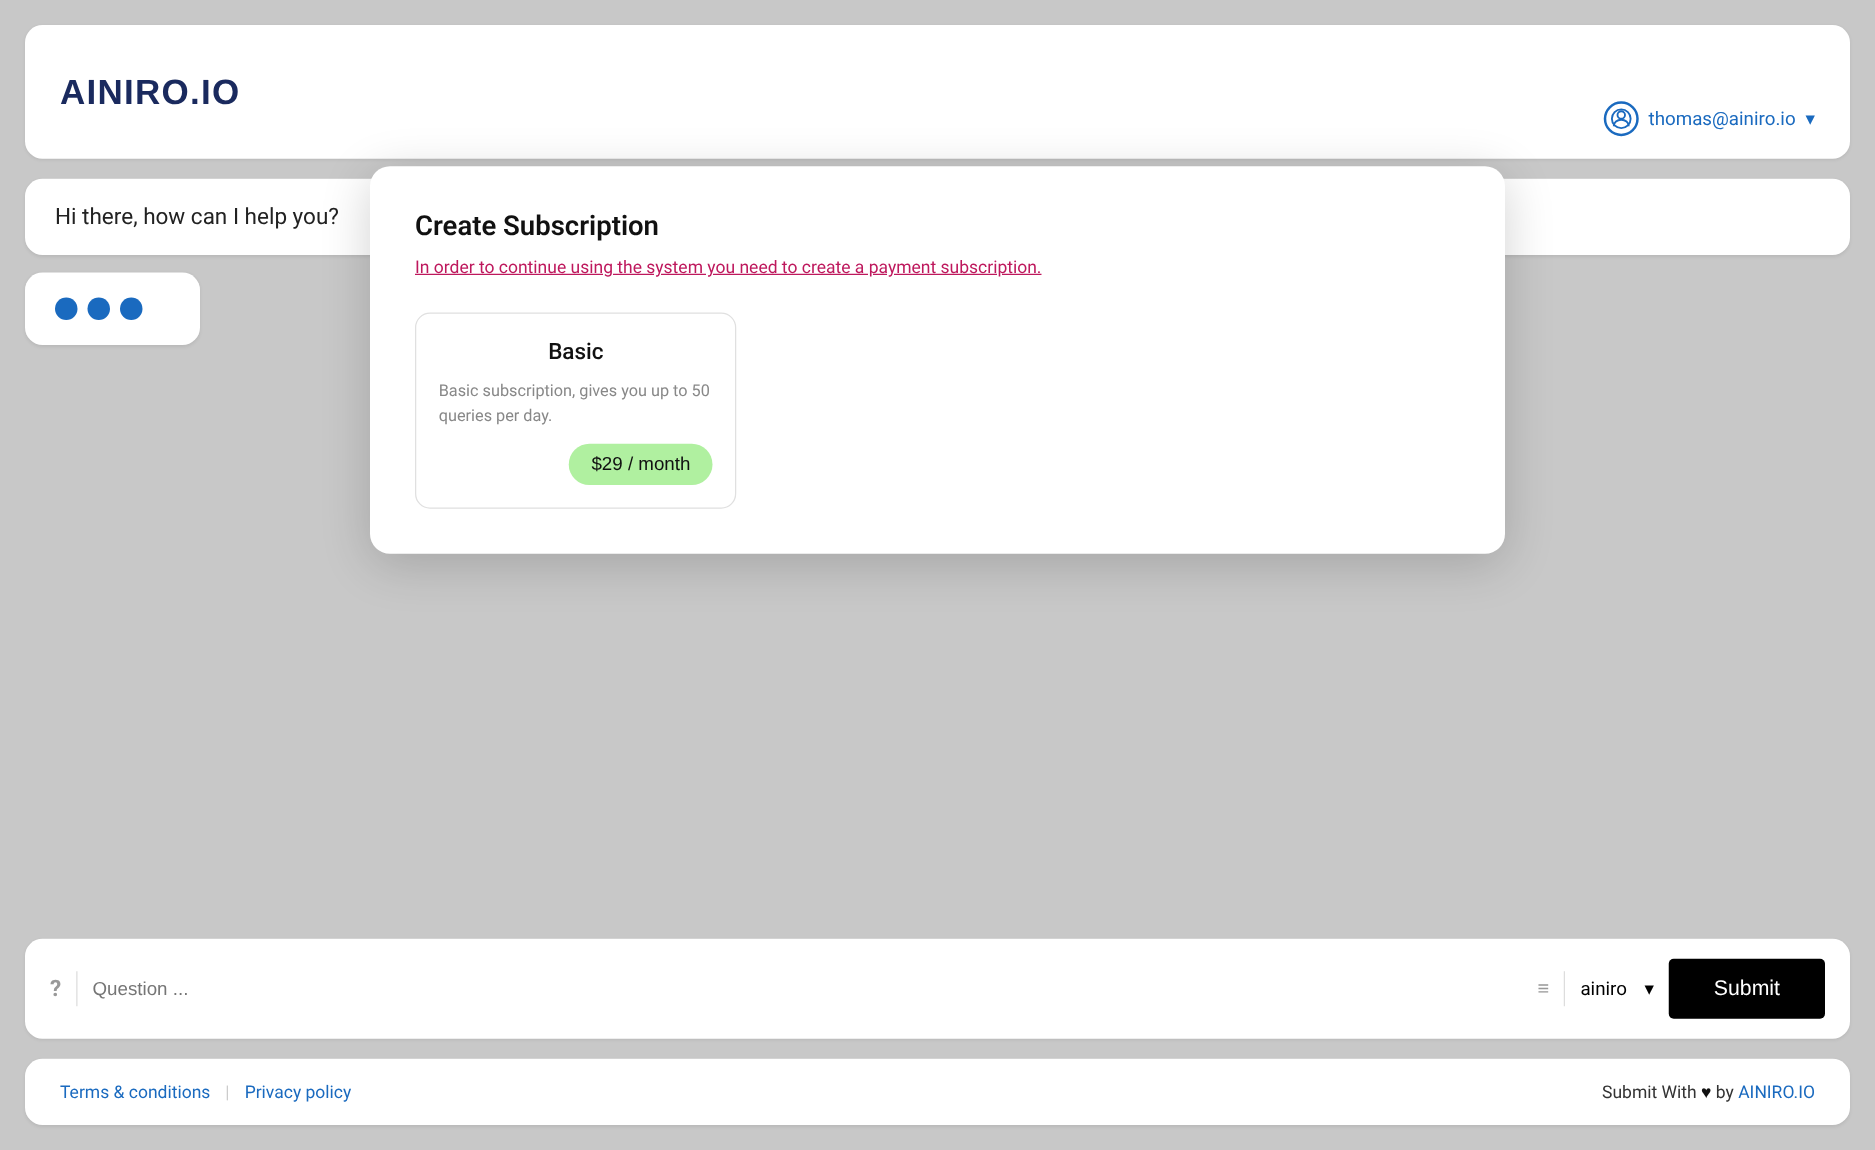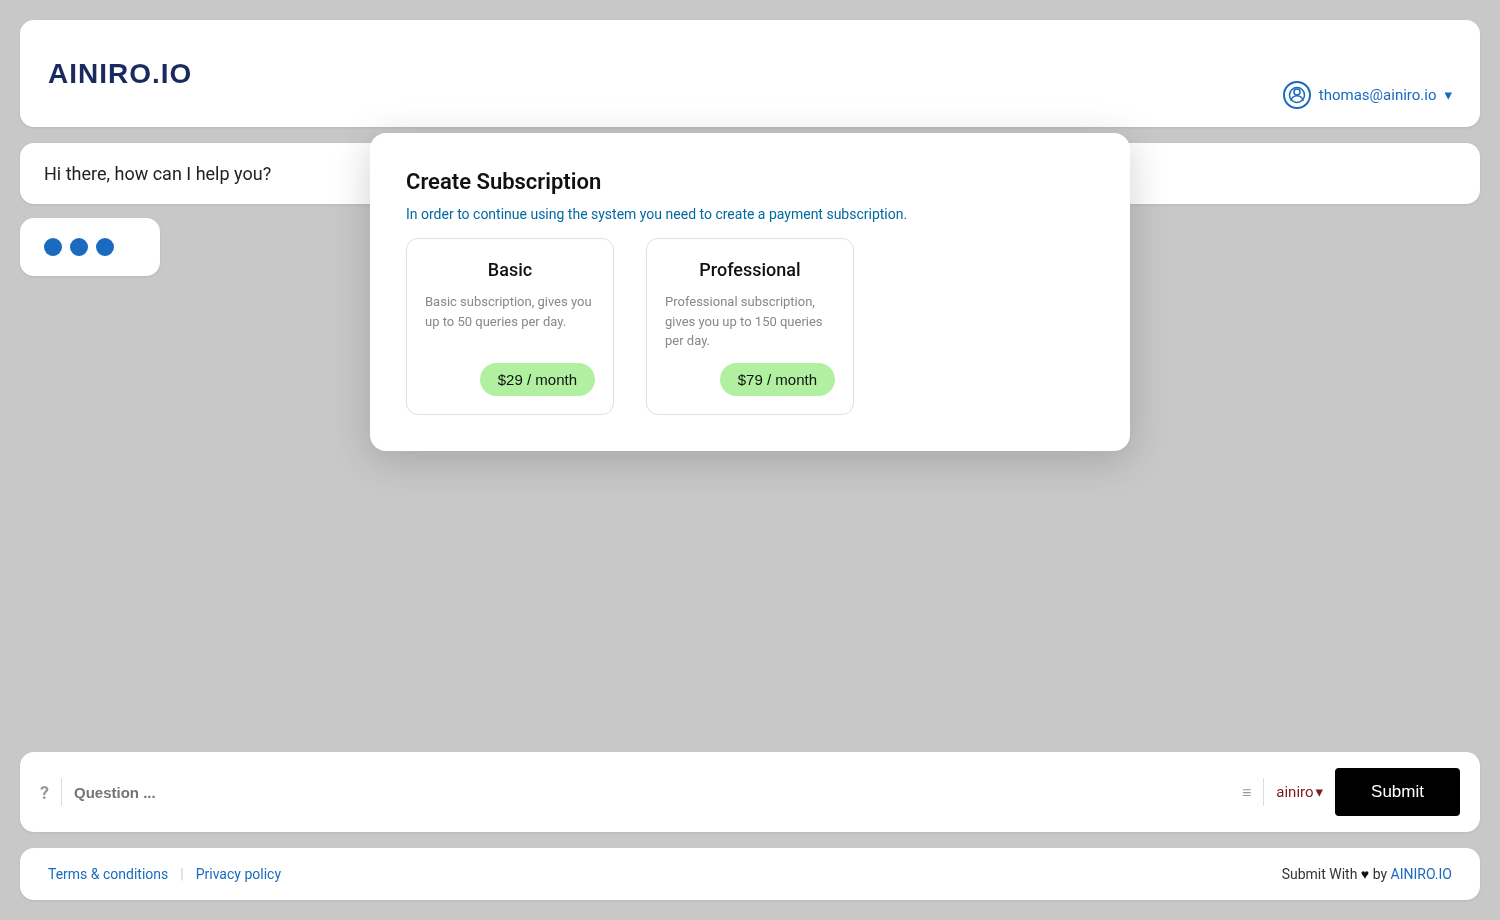--- a/index.html
+++ b/index.html
@@ -103,39 +103,40 @@
       border-radius: 50%;
       background: #1a6abf;
     }
 
     
     .modal-overlay {
       position: absolute;
       top: -10px;
       left: 50%;
       transform: translateX(-50%);
-      width: 760px;
+      width: 908px;
       background: white;
       border-radius: 16px;
       padding: 36px 36px 36px 36px;
       box-shadow: 0 8px 40px rgba(0,0,0,0.18);
       z-index: 10;
     }
 
     .modal-title {
       font-size: 22px;
       font-weight: 600;
       color: #111;
       margin-bottom: 12px;
     }
 
     .modal-subtitle {
       font-size: 14px;
-      color: #0369a1;
-      margin-bottom: 16px;
+      color: #be185d;
+      margin-bottom: 28px;
+      text-decoration: underline;
     }
 
     .plans-grid {
       display: grid;
       grid-template-columns: 1fr 1fr 1fr;
       gap: 32px;
     }
 
     .plan-card {
       border: 1px solid #e0e0e0;
@@ -197,33 +198,32 @@
       background: #ddd;
     }
 
     .question-input {
       flex: 1;
       border: none;
       outline: none;
       font-size: 15px;
       color: #aaa;
       background: transparent;
-      font-weight: bold;
     }
 
     .filter-icon {
       color: #999;
       font-size: 16px;
     }
 
     .model-selector {
       display: flex;
       align-items: center;
-      gap: 2px;
-      color: #7f1d1d;
+      gap: 14px;
+      color: #000000;
       font-size: 15px;
       cursor: pointer;
     }
 
     .submit-btn {
       background: #000000;
       color: white;
       border: none;
       border-radius: 4px;
       padding: 14px 36px;
@@ -310,25 +310,20 @@
     <div class="modal-subtitle">In order to continue using the system you need to create a payment subscription.</div>
 
     <div class="plans-grid">
 
       <div class="plan-card">
         <div class="plan-name">Basic</div>
         <div class="plan-description">Basic subscription, gives you up to 50 queries per day.</div>
         <button class="plan-price-btn">$29 / month</button>
       </div>
 
-      <div class="plan-card">
-        <div class="plan-name">Professional</div>
-        <div class="plan-description">Professional subscription, gives you up to 150 queries per day.</div>
-        <button class="plan-price-btn">$79 / month</button>
-      </div>
 
 
     </div>
   </div>
 
 </div>
 
 <div class="input-bar">
   <span class="question-icon">?</span>
   <div class="divider-v"></div>

